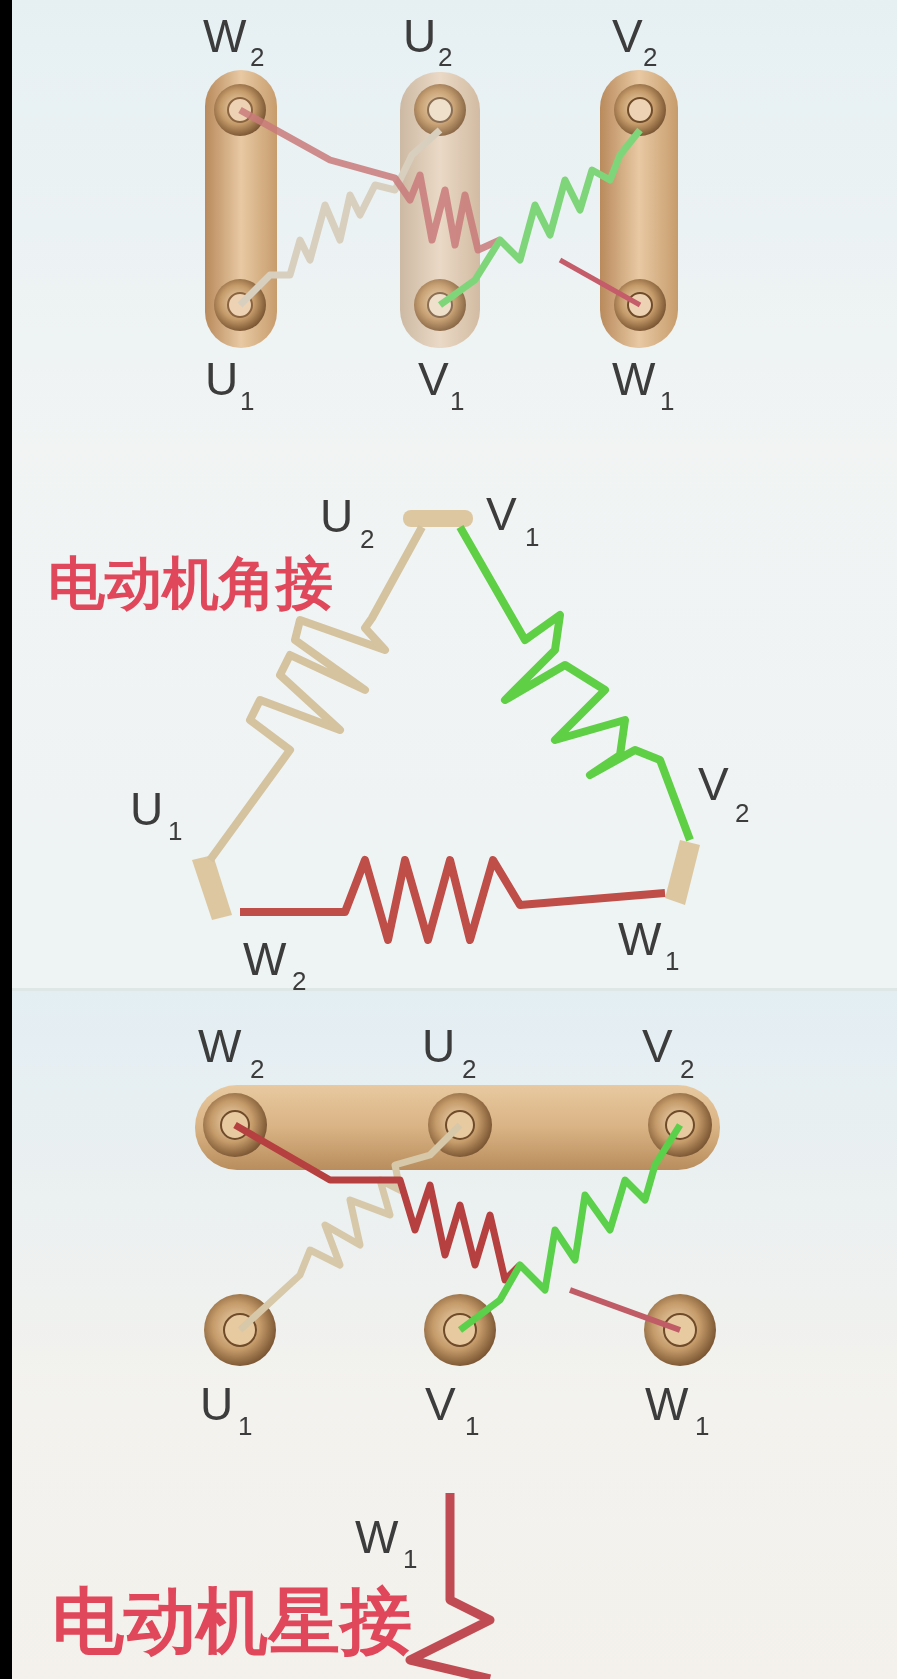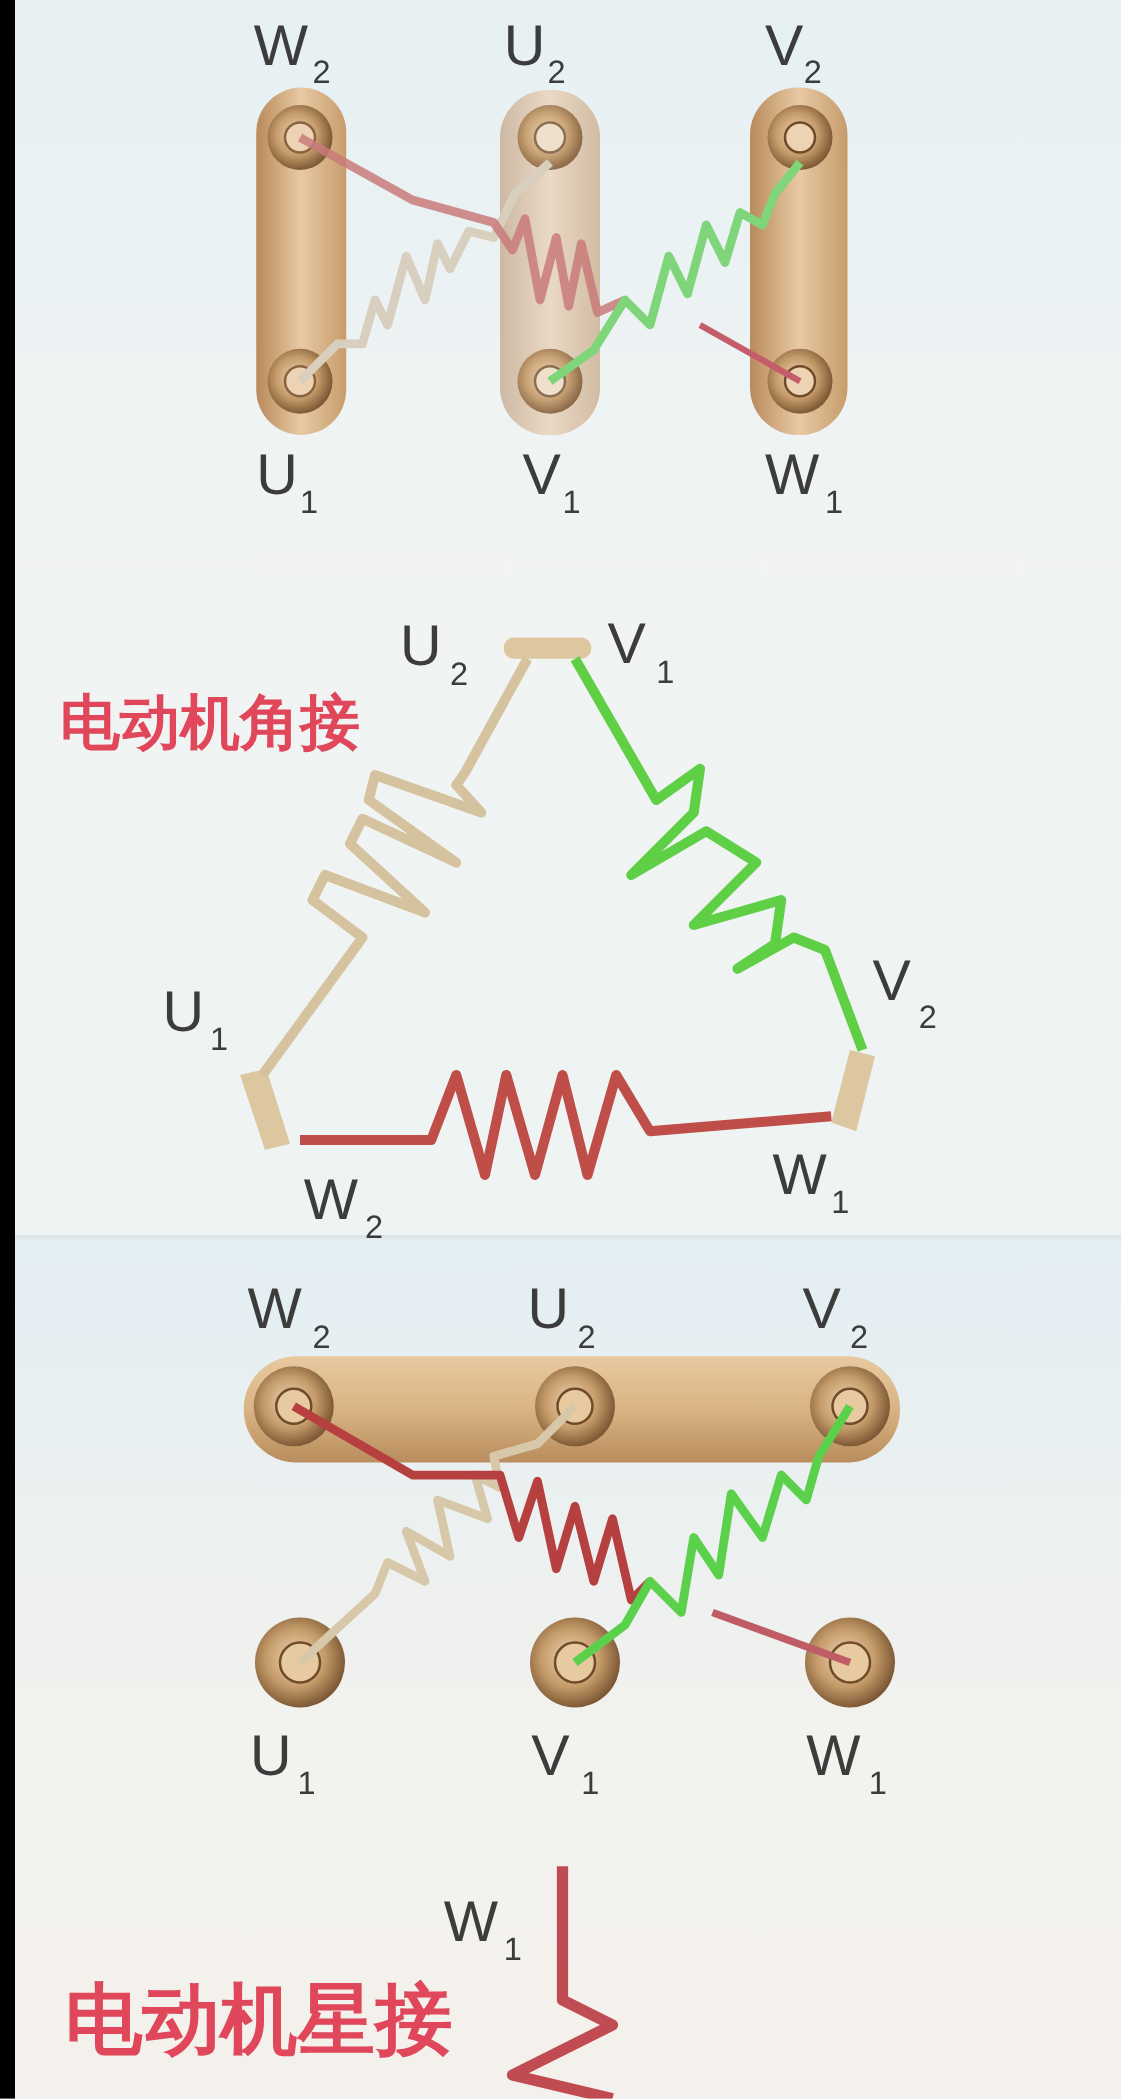--- a/index.html
+++ b/index.html
@@ -183,14 +183,14 @@
 
   <g>
     <polyline fill="none" stroke="#c04b52" stroke-width="9" stroke-linejoin="round" points="450,1493 450,1600 490,1620 410,1660 490,1679"></polyline>
     <g>
         <text class="lbl" x="355" y="1553">W</text>
         <text class="lbl sub" x="403" y="1568">1</text>
       </g>
   </g>
 </svg>
 
-<div class="title-cn" style="left:48px; top:546px; font-size:48px;">电动机角接</div>
-<div class="title-cn" style="left:52px; top:1574px; font-size:62px;">电动机星接</div>
+<div class="title-cn" style="left:48px; top:546px; font-size:57px;">电动机角接</div>
+<div class="title-cn" style="left:52px; top:1574px; font-size:72px;">电动机星接</div>
 
 </body></html>

